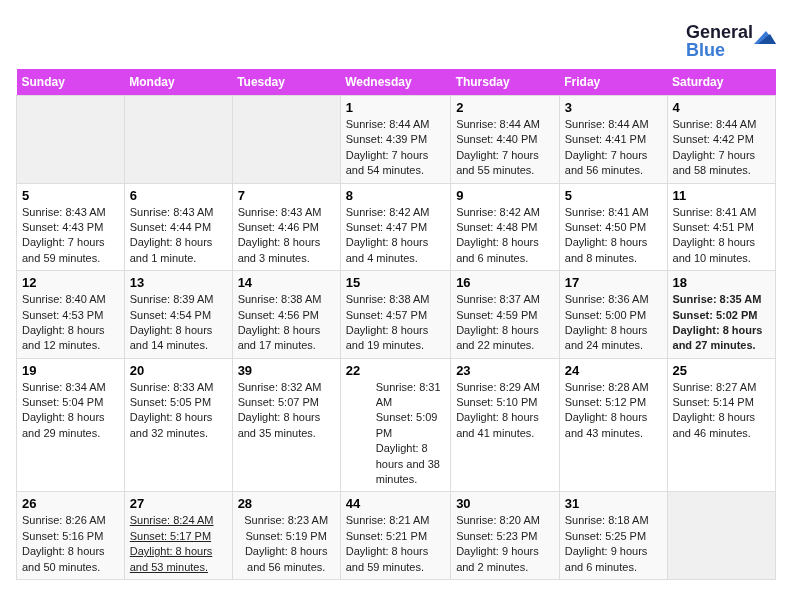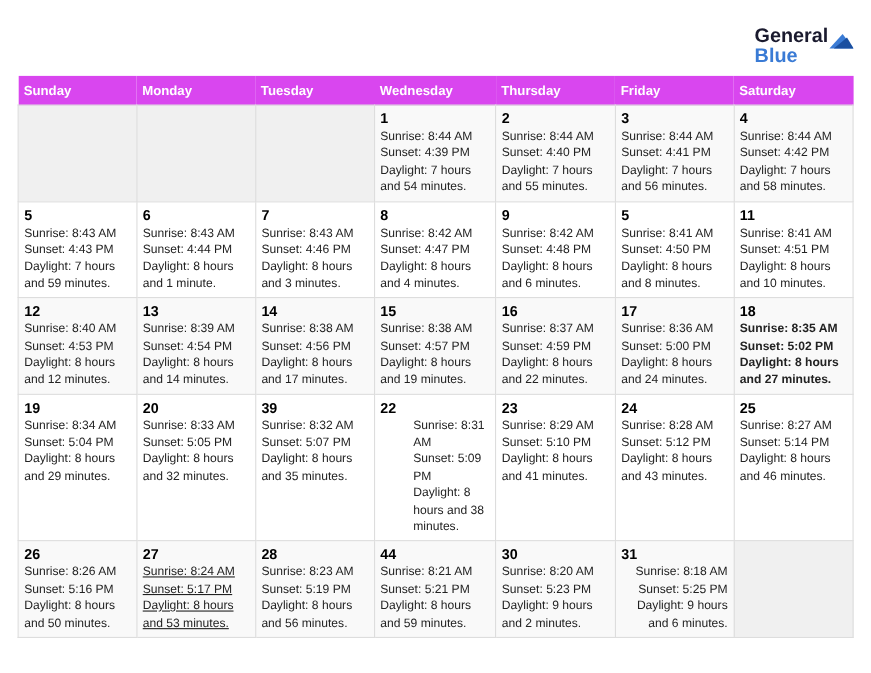--- a/index.html
+++ b/index.html
@@ -276,38 +276,38 @@
 Daylight: 8 hours and 50 minutes.</div>
         </td>
         <td>
           <span class="day-number">27</span>
           <div class="day-info" style="white-space: pre-line; text-decoration: underline;">Sunrise: 8:24 AM
 Sunset: 5:17 PM
 Daylight: 8 hours and 53 minutes.</div>
         </td>
         <td>
           <span class="day-number">28</span>
-          <div class="day-info" style="white-space: pre-line;">Sunrise: 8:23 AM
+          <div class="day-info" style="white-space: pre-line; text-align: center;">Sunrise: 8:23 AM
 Sunset: 5:19 PM
 Daylight: 8 hours and 56 minutes.</div>
         </td>
         <td>
           <span class="day-number">44</span>
           <div class="day-info" style="white-space: pre-line;">Sunrise: 8:21 AM
 Sunset: 5:21 PM
 Daylight: 8 hours and 59 minutes.</div>
         </td>
         <td>
           <span class="day-number">30</span>
           <div class="day-info" style="white-space: pre-line;">Sunrise: 8:20 AM
 Sunset: 5:23 PM
 Daylight: 9 hours and 2 minutes.</div>
         </td>
         <td>
           <span class="day-number">31</span>
-          <div class="day-info" style="white-space: pre-line; text-align: right;">Sunrise: 8:18 AM
+          <div class="day-info" style="white-space: pre-line;">Sunrise: 8:18 AM
 Sunset: 5:25 PM
 Daylight: 9 hours and 6 minutes.</div>
         </td>
         <td class="empty"></td>
       </tr>
     </tbody>
 </table>
 
 </body></html>

